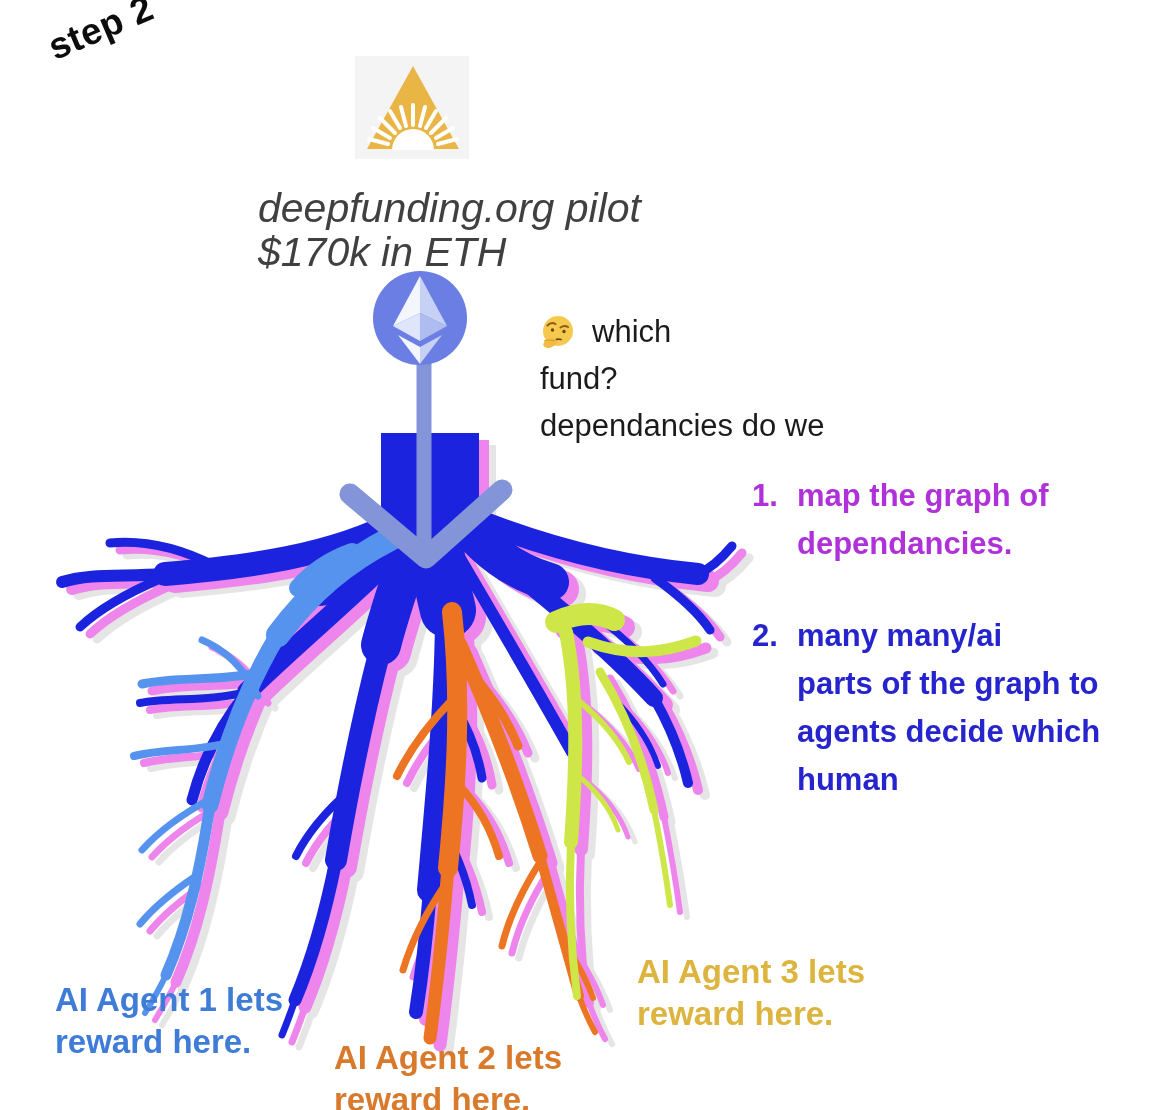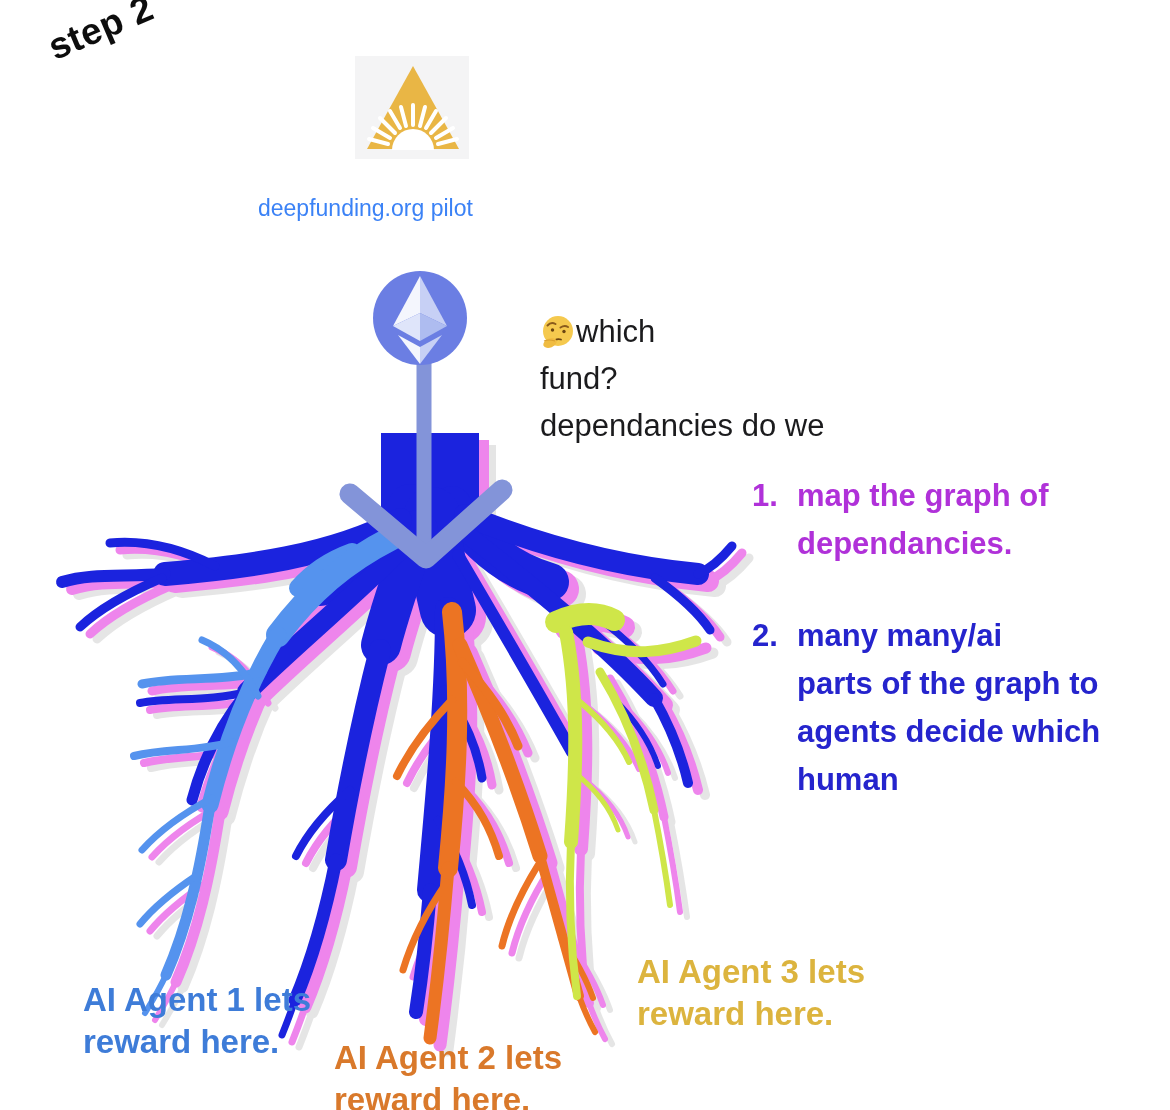--- a/index.html
+++ b/index.html
@@ -12,35 +12,36 @@
   .abs{position:absolute;}
   #step-label{
     left:42px;top:30px;
     font-size:37px;font-weight:700;color:#0d0d0d;
     transform:rotate(-23deg);transform-origin:left top;
     letter-spacing:.5px;
   }
   #logo-box{left:355px;top:56px;width:114px;height:103px;}
   #funding-text{
     left:258px;top:186px;
-    font-size:23px;line-height:44px;color:#3b82f6;font-weight:400;
+    font-size:41px;line-height:44px;color:#404040;font-weight:400;
     white-space:nowrap;
+    font-style:italic;
   }
   #root-scene{left:0;top:0;width:1170px;height:1110px;}
   #question-block{
     left:540px;top:308px;width:370px;
     font-size:31px;line-height:47px;color:#1b1b1d;font-weight:400;
   }
-  #question-block .q-line1{display:flex;align-items:center;gap:0;}
+  #question-block .q-line1{display:flex;align-items:center;gap:16px;}
   #steps-list{left:752px;top:472px;width:390px;font-weight:700;font-size:31px;}
   .step-item{display:flex;gap:13px;line-height:48px;}
   .step-num{min-width:32px;text-align:left;}
   #step-item-2{margin-top:44px;line-height:48px;}
   .agent-label{font-weight:700;font-size:33px;line-height:42px;white-space:nowrap;}
-  #agent-1{left:55px;top:979px;margin-left:28px;}
+  #agent-1{left:55px;top:979px;}
   #agent-2{left:334px;top:1005px;}
   #agent-3{left:637px;top:951px;}
 </style>
 </head>
 <body>
 
 <div id="step-label" class="abs">step 2</div>
 
 <div id="logo-box" class="abs">
   <svg width="114" height="103" viewBox="0 0 114 103">
@@ -58,20 +59,21 @@
       <line x1="40" y1="77" x2="25" y2="62"></line>
       <line x1="35" y1="82" x2="18" y2="72"></line>
       <line x1="33" y1="88" x2="14" y2="83"></line>
     </g>
     <path d="M37,94 A21,21 0 0 1 79,94 Z" fill="#ffffff"></path>
   </svg>
 </div>
 
 <div id="funding-text" class="abs">
   <div>deepfunding.org pilot</div>
+  <div>$170k in ETH</div>
 </div>
 
 <svg id="root-scene" class="abs" viewBox="0 0 1170 1110" fill="none" stroke-linecap="round" stroke-linejoin="round">
   <defs>
     <g id="g-dark">
       <path d="M430,433 L430,520" stroke-width="98" stroke-linecap="butt"></path>
       <path d="M410,505 C385,550 355,575 320,585" stroke-width="42"></path>
       <path d="M452,505 C480,550 515,572 550,582" stroke-width="38"></path>
       <path d="M432,515 C436,560 442,585 448,610" stroke-width="56"></path>
       <path d="M418,530 C402,575 390,610 381,645" stroke-width="40"></path>

